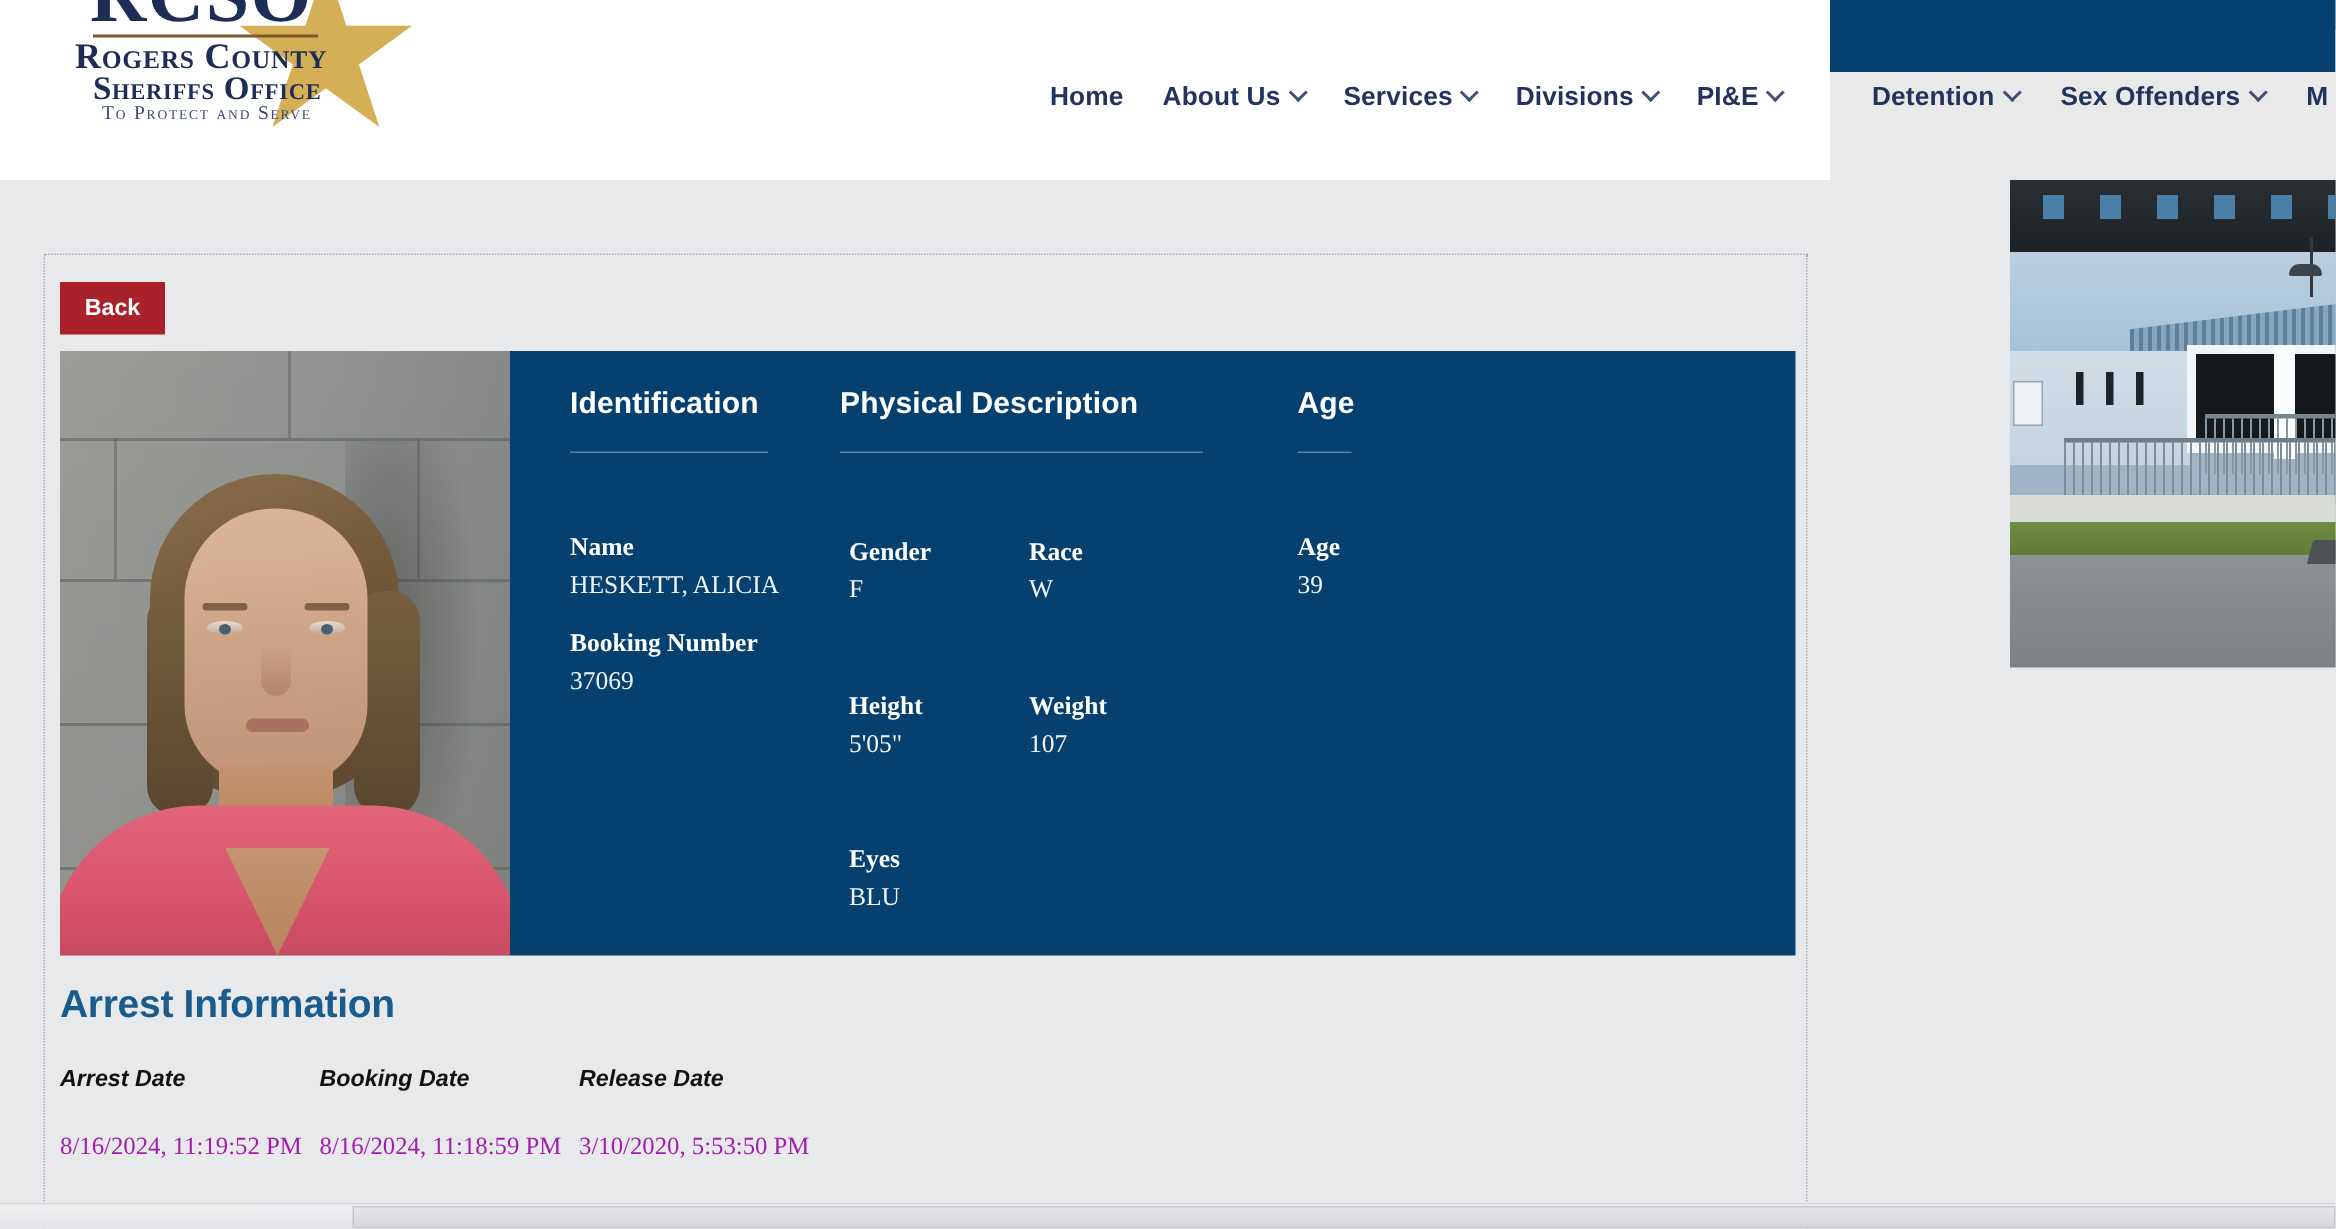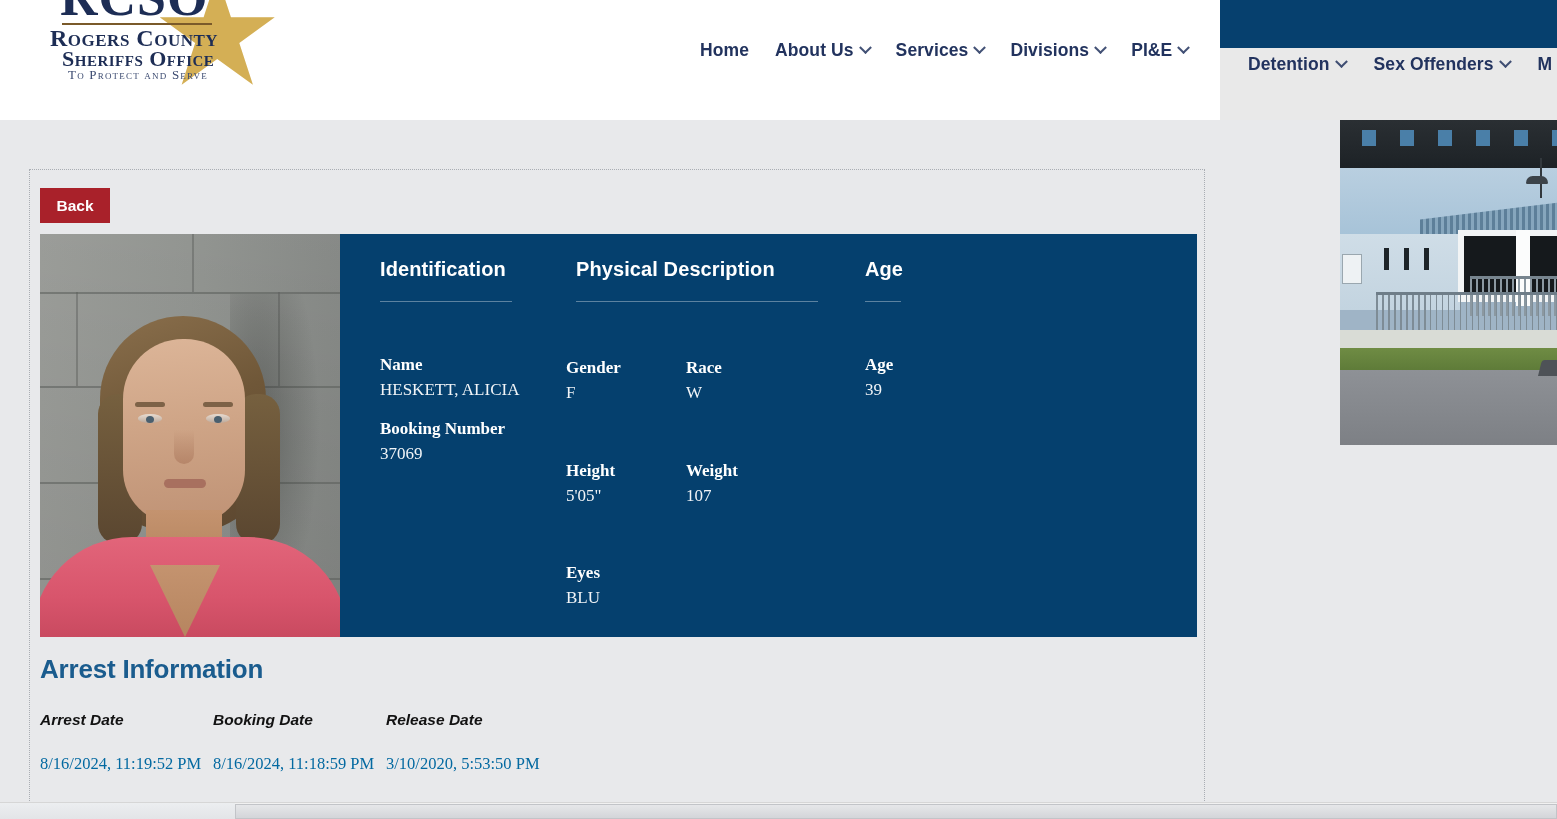--- a/index.html
+++ b/index.html
@@ -139,21 +139,21 @@
     position: absolute; left: 38px; top: 101px;
     font-family: "Liberation Serif", serif;
     font-size: 13px;
     font-variant: small-caps;
     color: #3b4a70; letter-spacing: 1.2px;
   }
 
   
   #primary-nav {
     position: absolute;
-    left: 700px; top: 40px;
+    left: 700px; top: 54px;
     display: flex; align-items: center; gap: 26px;
     z-index: 6;
   }
   #secondary-nav {
     position: absolute;
     left: 1248px; top: 54px;
     display: flex; align-items: center; gap: 28px;
     z-index: 6;
     white-space: nowrap;
   }
@@ -360,21 +360,21 @@
   .at-head {
     font-size: 15.5px;
     font-weight: bold;
     color: #121212;
     font-style: italic;
   }
   .at-cell {
     margin-top: 25px;
     font-family: "Liberation Serif", serif;
     font-size: 16.5px;
-    color: #0369a1;
+    color: #a21caf;
   }
 
   
   #hscrollbar {
     position: absolute;
     left: 0; bottom: 0;
     width: 1557px; height: 17px;
     background: #f1f1f1;
     border-top: 1px solid #d6d6d6;
     z-index: 20;
@@ -526,21 +526,21 @@
           <div class="field-value">HESKETT, ALICIA</div>
         </div>
       </div>
       <div class="field-grid" style="left:40px; top:185px;">
         <div class="field">
           <div class="field-label">Booking Number</div>
           <div class="field-value">37069</div>
         </div>
       </div>
 
-      <div class="col" style="left:236px; width:242px;">
+      <div class="col" style="left:220px; width:242px;">
         <div class="col-title">Physical Description</div>
       </div>
       <div class="field-grid" style="left:226px; top:124px;">
         <div class="field" style="width:120px">
           <div class="field-label">Gender</div>
           <div class="field-value">F</div>
         </div>
         <div class="field" style="width:120px">
           <div class="field-label">Race</div>
           <div class="field-value">W</div>

